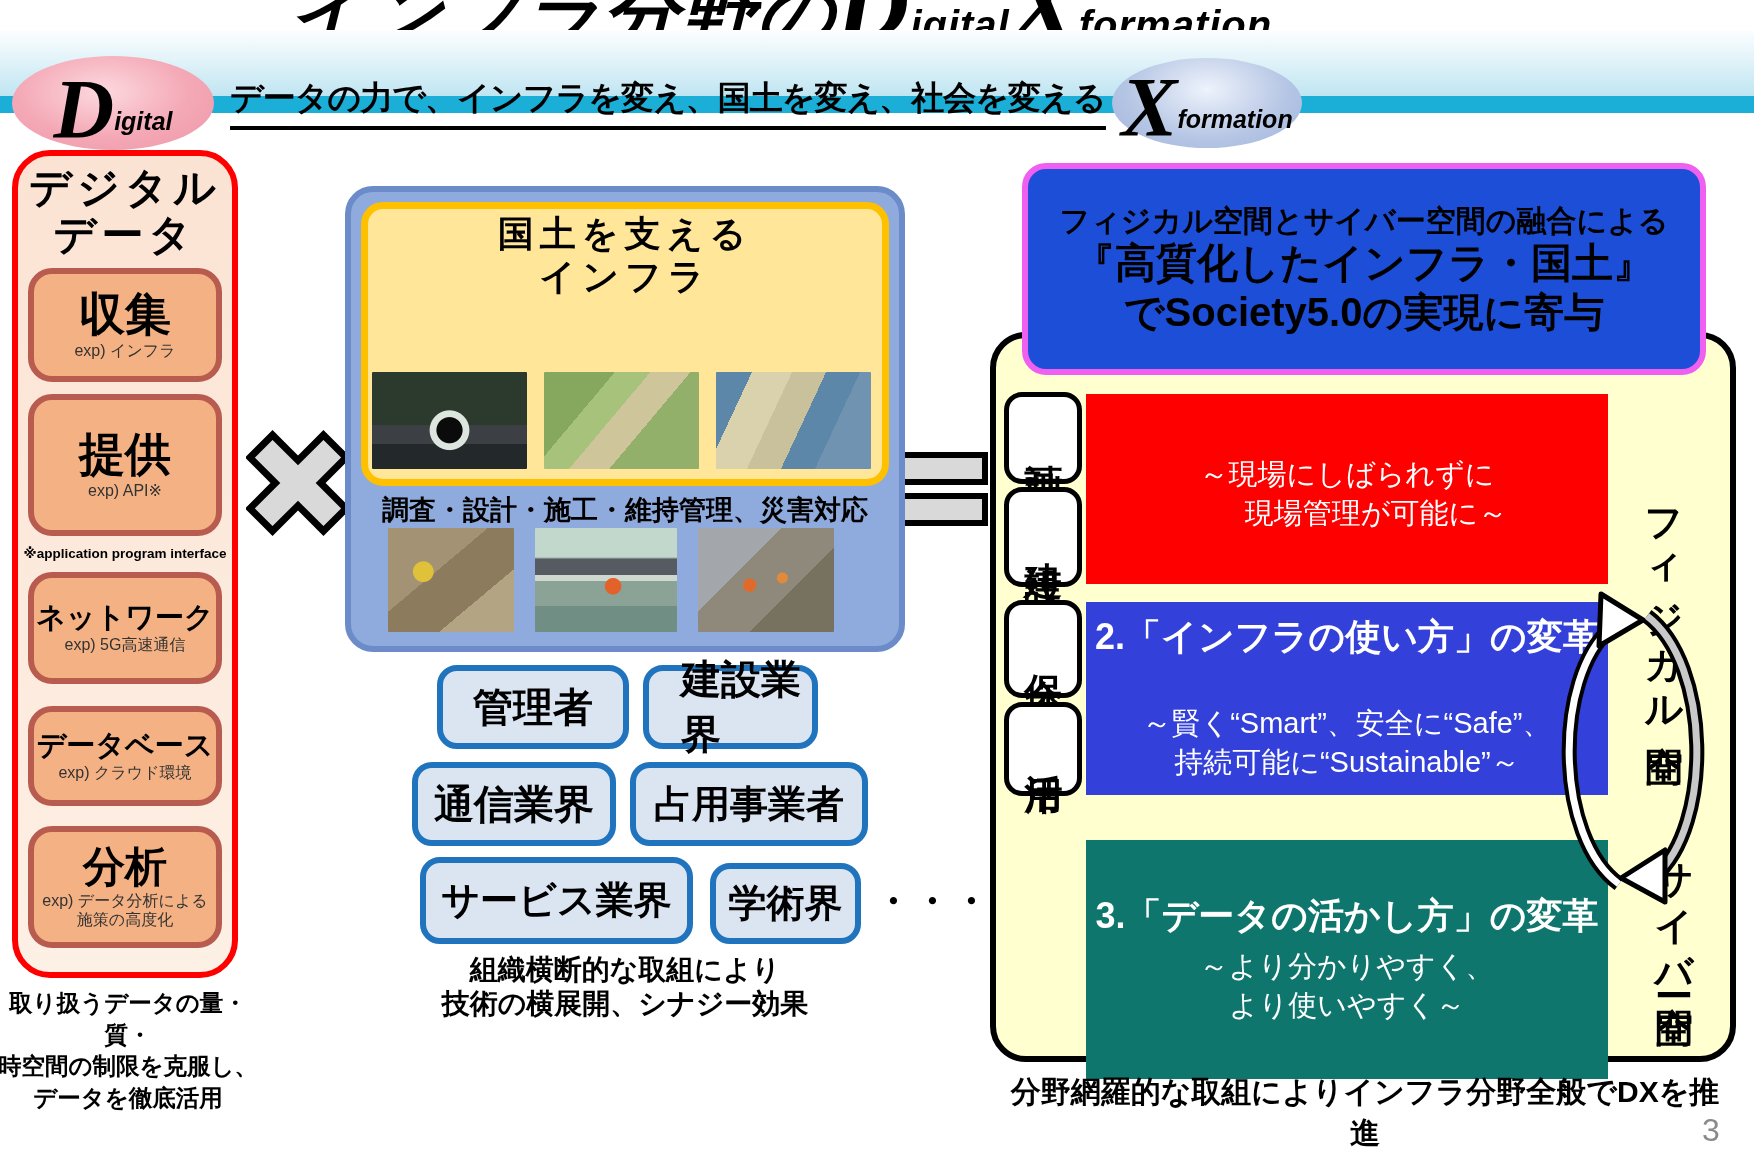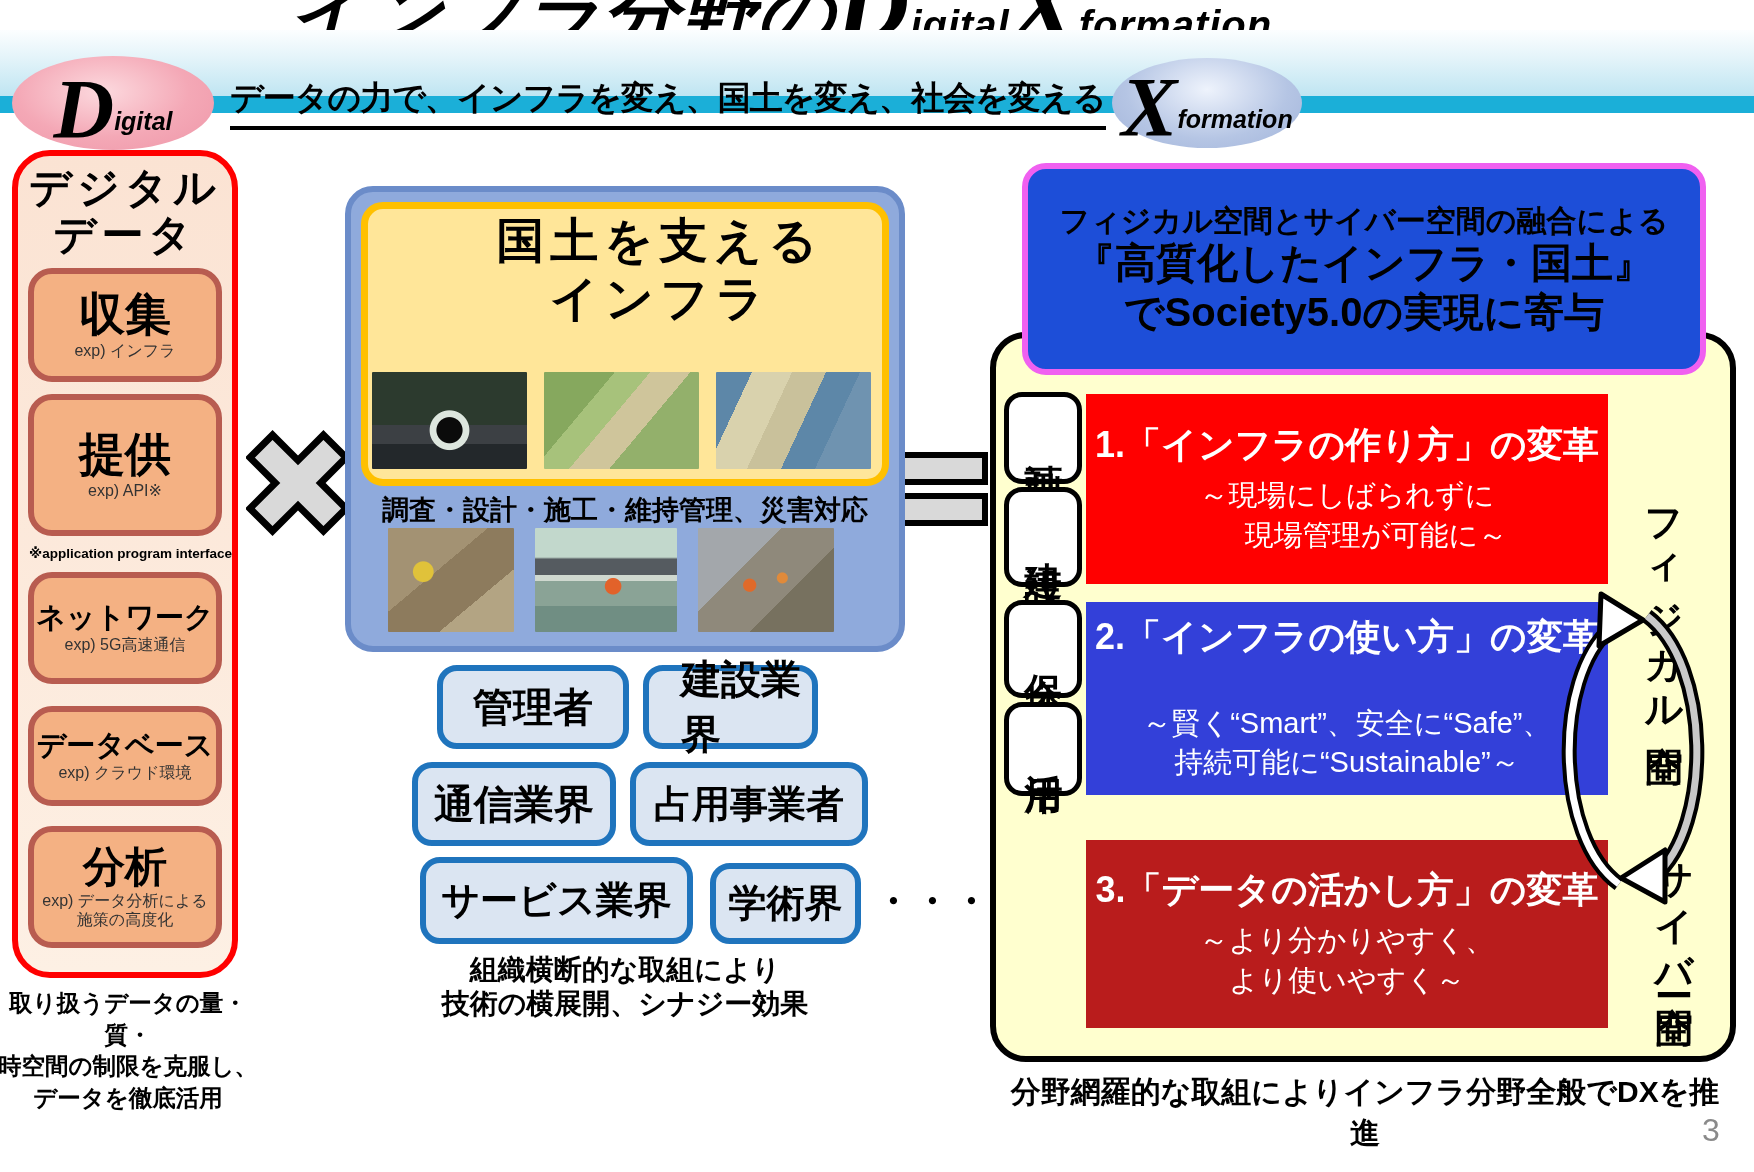--- a/index.html
+++ b/index.html
@@ -38,35 +38,35 @@
               line-height:1.12;white-space:pre-line;letter-spacing:5px;}
   .data-box{left:28px;width:194px;background:#f4b183;border:6px solid #b85c50;border-radius:24px;
             display:flex;flex-direction:column;align-items:center;justify-content:center;text-align:center;}
   .data-box .lbl{font-weight:bold;line-height:1.05;}
   .data-box .ex{font-size:16px;color:#333;white-space:pre-line;line-height:1.2;margin-top:2px;}
   .db1{top:268px;height:114px;} .db1 .lbl{font-size:46px;}
   .db2{top:394px;height:142px;} .db2 .lbl{font-size:46px;}
   .db3{top:572px;height:112px;} .db3 .lbl{font-size:29px;}
   .db4{top:706px;height:100px;} .db4 .lbl{font-size:29px;text-align:center;}
   .db5{top:826px;height:122px;} .db5 .lbl{font-size:42px;}
-  .footnote{left:18px;top:545px;width:214px;text-align:right;font-size:13.5px;font-weight:bold;}
+  .footnote{left:18px;top:545px;width:214px;text-align:center;font-size:13.5px;font-weight:bold;}
   .left-caption{left:-3px;top:988px;width:262px;text-align:center;font-size:23.5px;font-weight:bold;
                 line-height:1.35;white-space:pre-line;}
 
   
   .op-equals{left:886px;width:102px;height:33px;background:#d9d9d9;border:6px solid #000;}
   .eq1{top:452px;} .eq2{top:493px;}
 
   
   .center-panel{left:345px;top:186px;width:560px;height:466px;background:#8faadc;
                 border:6px solid #6b8cc9;border-radius:28px;}
   .infra-box{left:361px;top:202px;width:528px;height:284px;background:#ffe699;
              border:7px solid #ffc000;border-radius:22px;}
-  .infra-title{left:361px;top:212px;width:528px;text-align:center;font-size:48px;font-weight:bold;
-               line-height:1.2;white-space:pre-line;letter-spacing:6px;margin-left:35px;}
+  .infra-title{left:361px;top:212px;width:528px;text-align:center;font-size:36px;font-weight:bold;
+               line-height:1.2;white-space:pre-line;letter-spacing:6px;}
   .photos1{left:372px;top:372px;display:flex;gap:17px;}
   .photos1 .photo{width:155px;height:97px;}
   .process-caption{left:350px;top:492px;width:550px;text-align:center;font-size:27px;font-weight:bold;}
   .photos2{left:388px;top:528px;display:flex;gap:21px;}
   .photos2 .photo{height:104px;}
   .p2a{width:126px;} .p2b{width:142px;} .p2c{width:136px;}
   .photo{border-radius:1px;}
   .ph-tunnel{background:radial-gradient(circle at 50% 60%,#0b0b0b 0 13%,#dde6de 14% 20%,rgba(0,0,0,0) 21%),
              linear-gradient(180deg,#2c3a2e 0 55%,#3c4044 55% 74%,#23282b 74% 100%);}
   .ph-levee{background:linear-gradient(130deg,#86a85e 0 30%,#a7c27b 30% 45%,#cfc59b 45% 62%,#93b06b 62% 100%);}
@@ -104,21 +104,21 @@
          display:flex;align-items:center;justify-content:center;font-size:38px;font-weight:bold;
          writing-mode:vertical-rl;text-orientation:upright;letter-spacing:5px;}
   .pp1{top:392px;height:92px;} .pp2{top:487px;height:100px;}
   .pp3{top:600px;height:98px;}  .pp4{top:702px;height:94px;}
   .reform{left:1086px;width:522px;color:#fff;text-align:center;display:flex;flex-direction:column;
           justify-content:center;}
   .reform .r-title{font-weight:bold;font-size:36px;line-height:1.2;}
   .reform .r-sub{font-size:29px;line-height:1.35;white-space:pre-line;margin-top:10px;}
   .rf1{top:394px;height:190px;background:#ff0000;}
   .rf2{top:602px;height:193px;background:#3340d9;gap:36px;}
-  .rf3{top:840px;height:188px;background:#b91c1c;}
+  .rf3{top:840px;height:239px;background:#0f766e;}
   .vlabel{writing-mode:vertical-rl;text-orientation:upright;font-weight:bold;font-size:38px;
           letter-spacing:3px;}
   .v-physical{left:1638px;top:484px;height:280px;}
   .v-cyber{left:1648px;top:836px;height:230px;}
   .cycle-svg{left:1545px;top:588px;}
   .right-caption{left:1000px;top:1072px;width:730px;text-align:center;font-size:30px;font-weight:bold;}
   .page-num{left:1702px;top:1112px;font-size:32px;color:#8a8a8a;}
 </style>
 </head>
 <body>
@@ -214,21 +214,20 @@
     <div class="goal-l2">『高質化したインフラ・国土』</div>
     <div class="goal-l3">でSociety5.0の実現に寄与</div>
   </div>
 
   <div class="abs phase pp1">計画</div>
   <div class="abs phase pp2">建設</div>
   <div class="abs phase pp3">保全</div>
   <div class="abs phase pp4">活用</div>
 
   <div class="abs reform rf1">
-    <div class="r-title">1.「インフラの作り方」の変革</div>
     <div class="r-sub">～現場にしばられずに
 　　現場管理が可能に～</div>
   </div>
   <div class="abs reform rf2">
     <div class="r-title">2.「インフラの使い方」の変革</div>
     <div class="r-sub">～賢く“Smart”、安全に“Safe”、
 持続可能に“Sustainable”～</div>
   </div>
   <div class="abs reform rf3">
     <div class="r-title">3.「データの活かし方」の変革</div>

